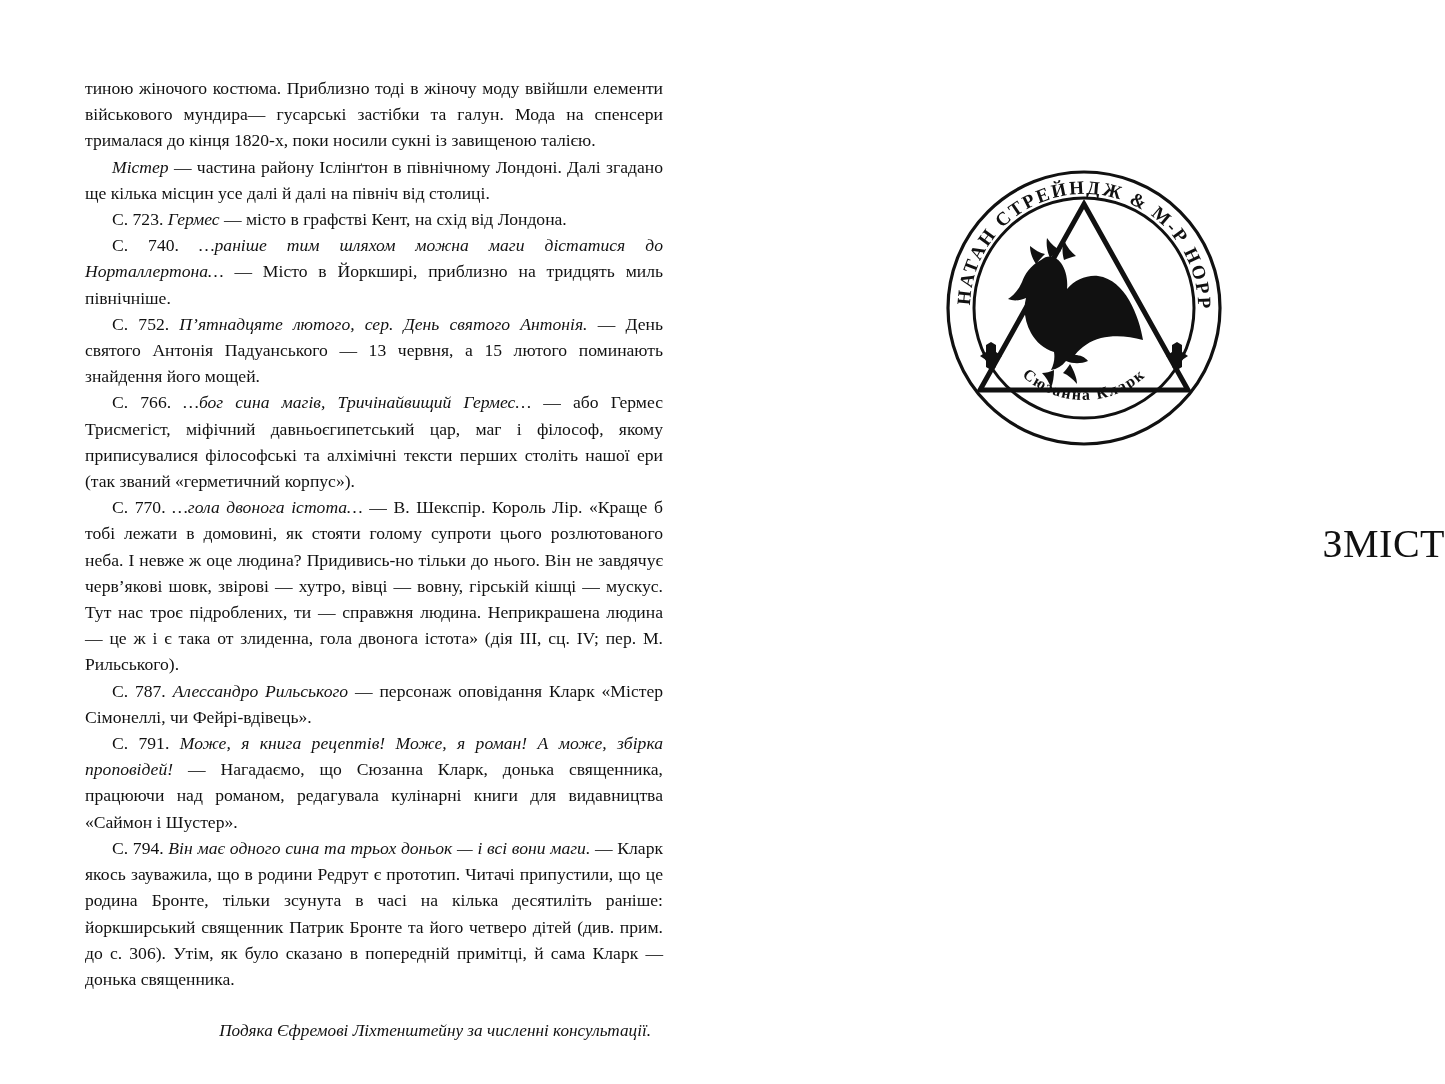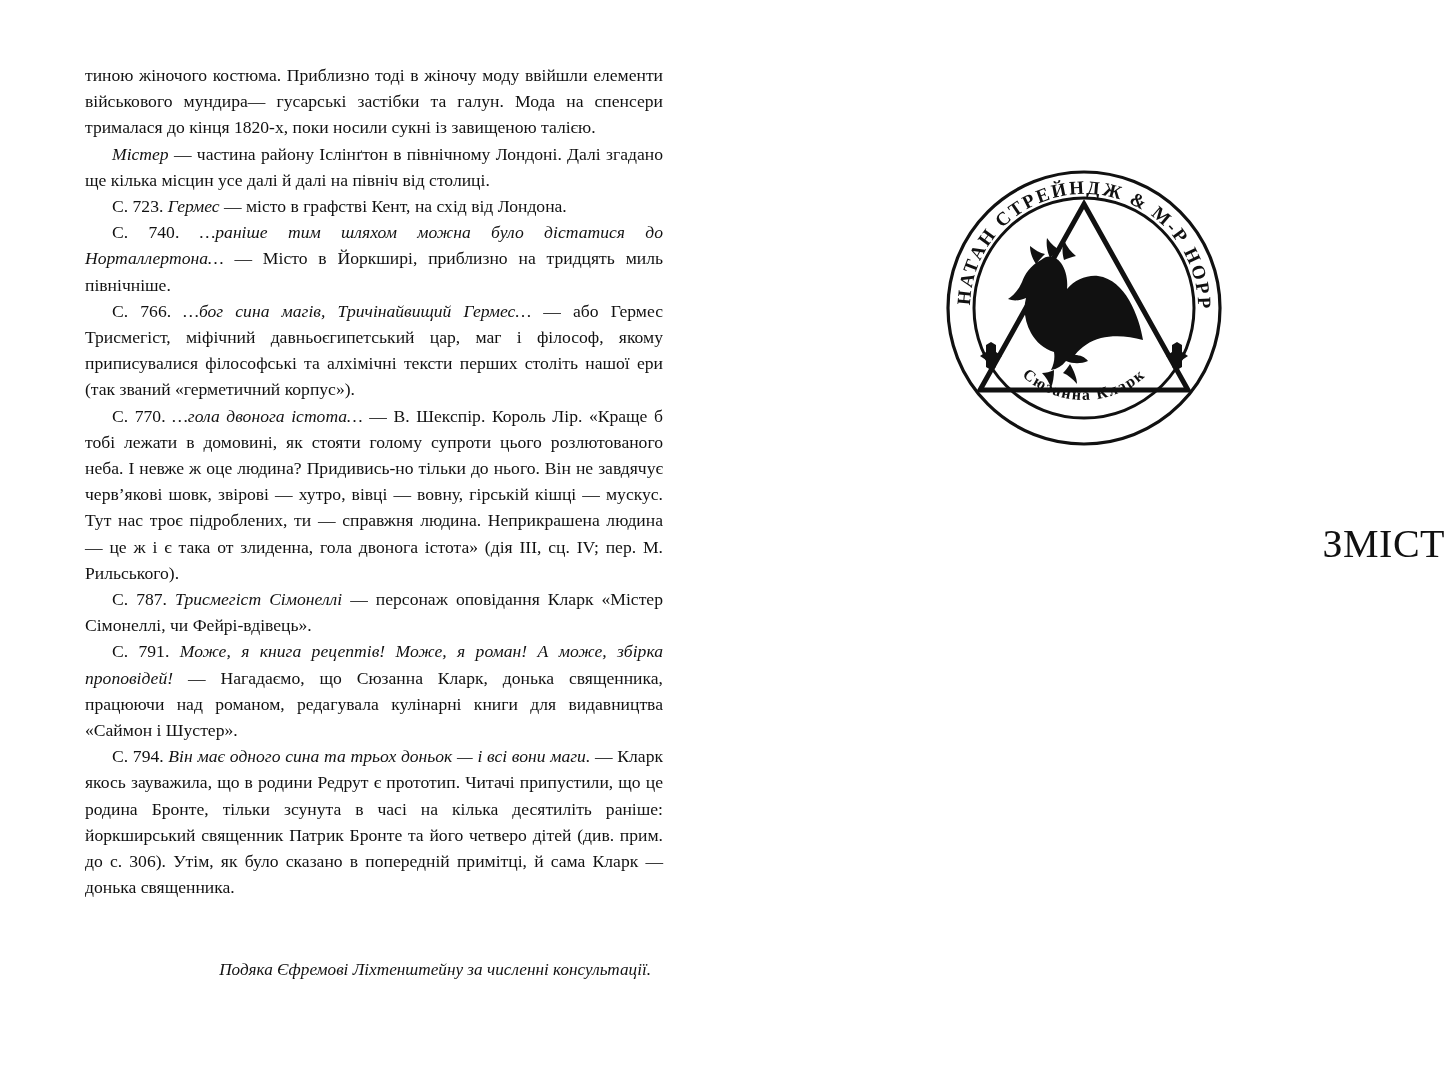--- a/index.html
+++ b/index.html
@@ -21,21 +21,21 @@
   .spread {
     position: absolute;
     inset: 0;
     display: block;
   }
 
   
   .page-left {
     position: absolute;
     left: 0;
-    top: 0;
+    top: 13px;
     width: 722px;
     height: 933px;
   }
   .notes-column {
     position: absolute;
     left: 85px;
     top: 62px;
     width: 578px;
   }
   .note-para {
@@ -48,21 +48,21 @@
   }
   .note-para.indented {
     text-indent: 27px;
   }
   .note-para em,
   .note-para i {
     font-style: italic;
   }
 
   .credit-block {
-    margin-top: 56px;
+    margin-top: 26px;
   }
   .credit-line {
     margin: 0;
     font-size: 17.2px;
     line-height: 26px;
     font-style: italic;
     text-align: right;
   }
   .credit-line.thanks {
     margin-bottom: 42px;
@@ -108,24 +108,25 @@
 <body>
 
 <div class="spread">
 
   <div class="page-left">
     <div class="notes-column">
       <div id="notes-host">
           <p class="note-para">тиною жіночого костюма. Приблизно тоді в жіночу моду ввійшли елементи військового мундира— гусарські застібки та галун. Мода на спенсери трималася до кінця 1820-х, поки носили сукні із завищеною талією.</p>
           <p class="note-para indented"><em>Містер</em> — частина району Іслінґтон в північному Лондоні. Далі згадано ще кілька місцин усе далі й далі на північ від столиці.</p>
           <p class="note-para indented">С. 723. <em>Гермес</em> — місто в графстві Кент, на схід від Лондона.</p>
-          <p class="note-para indented">С. 740. <em>…раніше тим шляхом можна було дістатися до Норталлертона…</em> — Місто в Йоркширі, приблизно на тридцять миль північніше.</p>
+          <p class="note-para indented">С. 740. <em>…раніше тим шляхом можна маги дістатися до Норталлертона…</em> — Місто в Йоркширі, приблизно на тридцять миль північніше.</p>
+          <p class="note-para indented">С. 752. <em>П’ятнадцяте лютого, сер. День святого Антонія.</em> — День святого Антонія Падуанського — 13 червня, а 15 лютого поминають знайдення його мощей.</p>
           <p class="note-para indented">С. 766. <em>…бог сина магів, Тричінайвищий Гермес…</em> — або Гермес Трисмегіст, міфічний давньоєгипетський цар, маг і філософ, якому приписувалися філософські та алхімічні тексти перших століть нашої ери (так званий «герметичний корпус»).</p>
           <p class="note-para indented">С. 770. <em>…гола двонога істота…</em> — В. Шекспір. Король Лір. «Краще б тобі лежати в домовині, як стояти голому супроти цього розлютованого неба. І невже ж оце людина? Придивись-но тільки до нього. Він не завдячує черв’якові шовк, звірові — хутро, вівці — вовну, гірській кішці — мускус. Тут нас троє підроблених, ти — справжня людина. Неприкрашена людина — це ж і є така от злиденна, гола двонога істота» (дія III, сц. IV; пер. М. Рильського).</p>
-          <p class="note-para indented">С. 787. <em>Трисмегіст Сімонеллі</em> — персонаж оповідання Кларк «Містер Сімонеллі, чи Фейрі-вдівець».</p>
+          <p class="note-para indented">С. 787. <em>Алессандро Рильського</em> — персонаж оповідання Кларк «Містер Сімонеллі, чи Фейрі-вдівець».</p>
           <p class="note-para indented">С. 791. <em>Може, я книга рецептів! Може, я роман! А може, збірка проповідей!</em> — Нагадаємо, що Сюзанна Кларк, донька священника, працюючи над романом, редагувала кулінарні книги для видавництва «Саймон і Шустер».</p>
           <p class="note-para indented">С. 794. <em>Він має одного сина та трьох доньок — і всі вони маги.</em> — Кларк якось зауважила, що в родини Редрут є прототип. Читачі припустили, що це родина Бронте, тільки зсунута в часі на кілька десятиліть раніше: йоркширський священник Патрик Бронте та його четверо дітей (див. прим. до с. 306). Утім, як було сказано в попередній примітці, й сама Кларк — донька священника.</p>
         </div>
 
       <div class="credit-block">
         <p class="credit-line thanks">Подяка Єфремові Ліхтенштейну за численні консультації.</p>
 
       </div>
     </div>
   </div>

